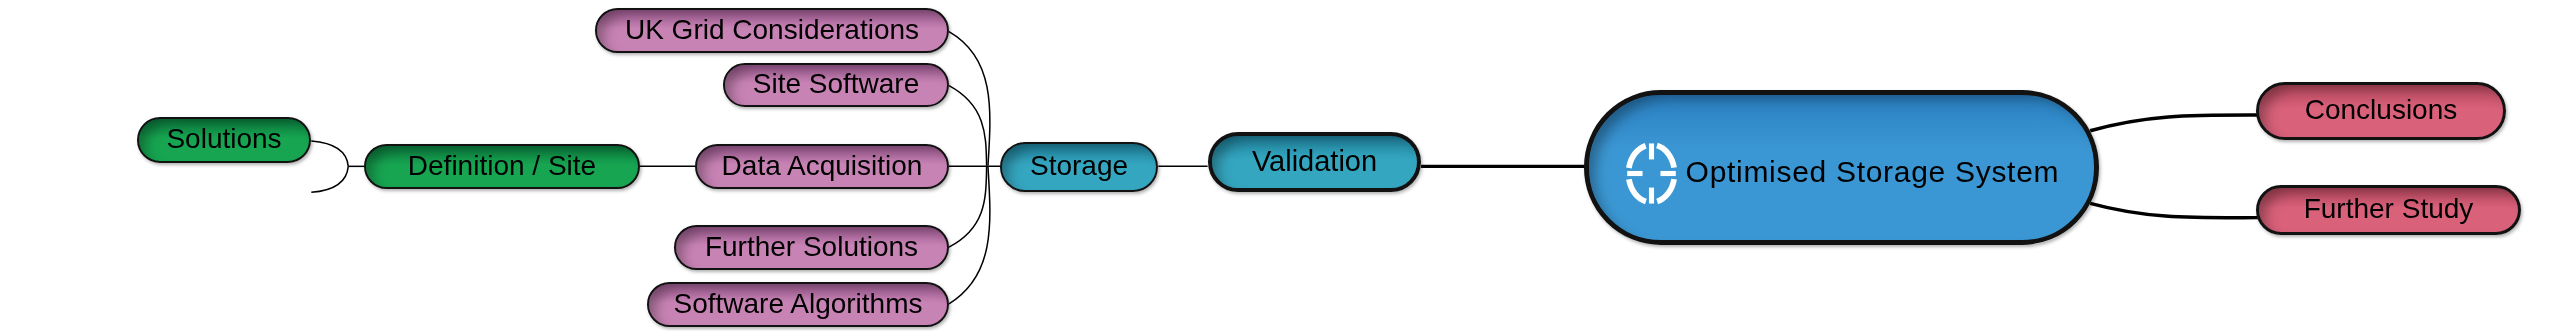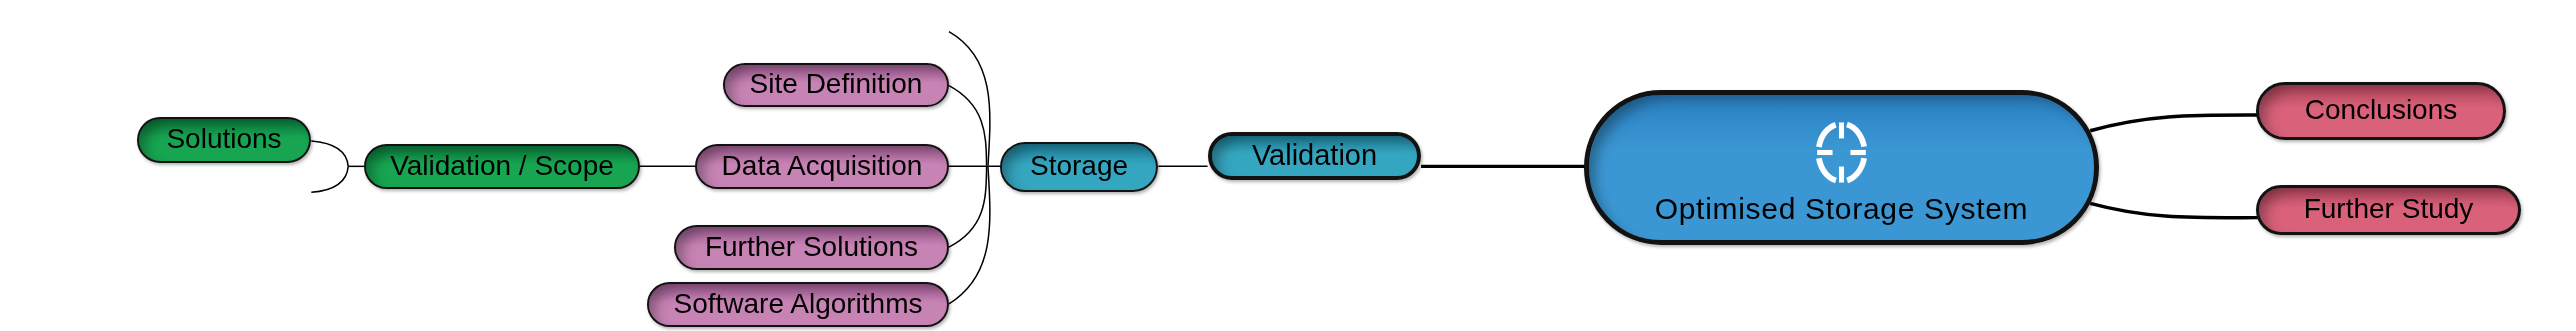--- a/index.html
+++ b/index.html
@@ -18,21 +18,21 @@
   .f-md{font-size:29px;}
   .f-lg{font-size:30px;letter-spacing:0.7px;}
   .green{background:linear-gradient(180deg,#0b8040 0%,#17a551 45%,#17a551 100%);}
   .pink{background:linear-gradient(180deg,#a25d94 0%,#c883b5 45%,#c883b5 100%);}
   .teal{background:linear-gradient(180deg,#1f85a0 0%,#35a6c0 45%,#35a6c0 100%);}
   .blue{background:linear-gradient(180deg,#2a80c2 0%,#3b97d3 38%,#3b97d3 100%);}
   .rose{background:linear-gradient(180deg,#ba4960 0%,#d9617a 45%,#d9617a 100%);}
   .b-bold{border-width:4.1px;}
   .b-xbold{border-width:5.5px;}
   .b-med{border-width:3.4px;}
-  .node-main{flex-direction:column;gap:6.8px;padding-top:11px;}
+  .node-main{flex-direction:row;gap:6.8px;padding-top:11px;}
   .icon-wrap{line-height:0;}
 </style>
 </head>
 <body>
 
 <div class="canvas">
 
   <svg class="edges" width="2576" height="332" viewBox="0 0 3765 485">
     <g fill="none" stroke="#000000" stroke-width="2.2">
       <path d="M455,206 Q506,210 509,243"></path>
@@ -52,45 +52,48 @@
       <path d="M3055,297 C3140,320 3205,318 3300,318"></path>
     </g>
   </svg>
 
   <div class="node green f-sm" style="left:137px;top:117px;width:174px;height:46px;">
     <span class="lbl">Solutions</span>
   </div>
 
 
   <div class="node green f-sm" style="left:364px;top:144px;width:276px;height:45px;">
-    <span class="lbl">Validation / Scope</span>
+    <span class="lbl">Definition / Site</span>
   </div>
 
+  <div class="node pink f-sm" style="left:595px;top:8.2px;width:354px;height:45px;">
+    <span class="lbl">UK Grid Considerations</span>
+  </div>
 
   <div class="node pink f-sm" style="left:723px;top:63px;width:226px;height:44px;">
-    <span class="lbl">Site Definition</span>
+    <span class="lbl">Site Software</span>
   </div>
 
   <div class="node pink f-sm" style="left:695px;top:144px;width:254px;height:45px;">
     <span class="lbl">Data Acquisition</span>
   </div>
 
   <div class="node pink f-sm" style="left:674px;top:225px;width:275px;height:45px;">
     <span class="lbl">Further Solutions</span>
   </div>
 
   <div class="node pink f-sm" style="left:647px;top:282px;width:302px;height:45px;">
     <span class="lbl">Software Algorithms</span>
   </div>
 
   <div class="node teal f-sm" style="left:1000px;top:142px;width:158px;height:50px;">
     <span class="lbl">Storage</span>
   </div>
 
-  <div class="node teal f-md b-bold" style="left:1208px;top:132px;width:213px;height:48px;border-radius:34px;">
+  <div class="node teal f-md b-bold" style="left:1208px;top:132px;width:213px;height:60px;border-radius:34px;">
     <span class="lbl">Validation</span>
   </div>
 
   <div class="node blue f-lg b-xbold node-main" style="left:1584px;top:90px;width:515px;height:155px;border-radius:77px;">
     <span class="icon-wrap">
       <svg width="55" height="67" viewBox="0 0 86 104">
         <ellipse cx="43" cy="52" rx="36" ry="45" fill="none" stroke="#ffffff" stroke-width="9" stroke-dasharray="45.5 18" stroke-dashoffset="54.5"></ellipse>
         <line x1="81" y1="52" x2="57" y2="52" stroke="#ffffff" stroke-width="8"></line>
         <line x1="5" y1="52" x2="29" y2="52" stroke="#ffffff" stroke-width="8"></line>
         <line x1="43" y1="5" x2="43" y2="30" stroke="#ffffff" stroke-width="8"></line>

